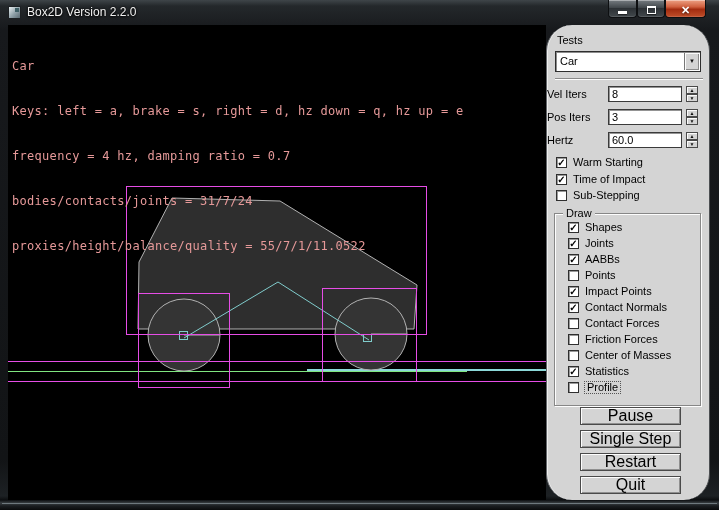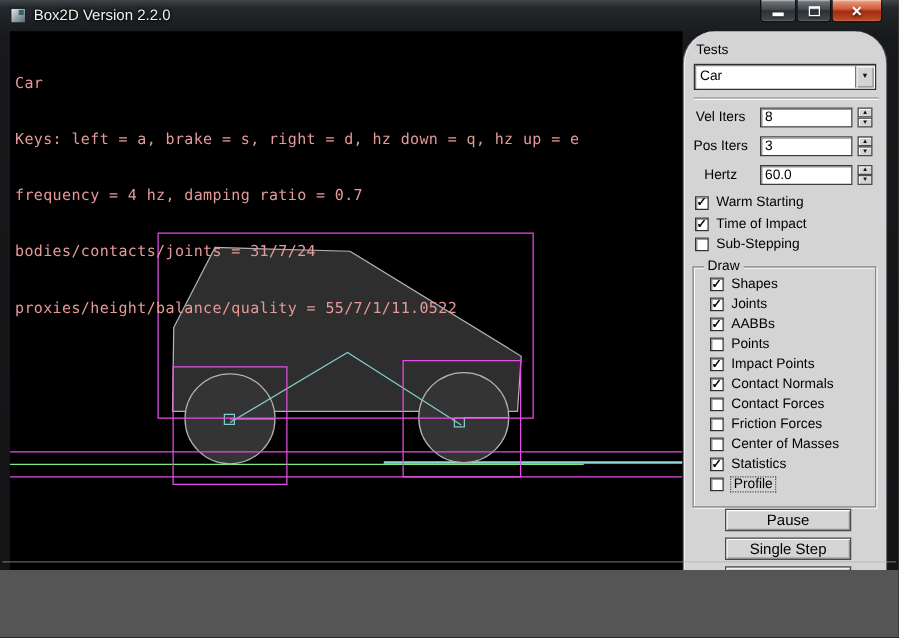--- a/index.html
+++ b/index.html
@@ -1,18 +1,18 @@
 <!DOCTYPE html>
 <html style="--hud_text: #e69999; --aabb: #e64de6; --joint: #80cccc; --static_edge: #80e680; --contact_edge: #8cd9d9; --body_outline: #b2b2b2; --body_fill: #2e2e2e; --wheel_fill: #343434; --panel_bg: #d4d4d4;"><head>
 <meta charset="utf-8">
 <style>
   html,body{margin:0;padding:0;background:#555;}
   *{box-sizing:border-box;}
   .window{
-    position:relative;width:719px;height:456px;overflow:hidden;
+    position:relative;width:719px;height:510px;overflow:hidden;
     font-family:"Liberation Sans",sans-serif;
     background:linear-gradient(180deg,#3f4549 0,#24282b 6px,#17191c 30px,#121416 460px,#1d2124 496px,#0c0e10 500px,#383d41 503px,#1a1d20 506px,#0a0b0c 100%);
   }
   .window::after{ 
     content:"";position:absolute;left:2px;right:2px;bottom:6px;height:1px;
     background:rgba(160,175,182,.55);pointer-events:none;
   }
   
   .titlebar{position:absolute;left:0;top:0;width:100%;height:25px;}
   .app-icon{
@@ -68,21 +68,21 @@
   .combo .val{position:absolute;left:4px;top:3px;font-size:11px;}
   .combo .drop{
     position:absolute;right:1px;top:1px;bottom:1px;width:15px;
     background:var(--panel_bg,#d4d4d4);border-left:1px solid #777;
     box-shadow:inset 1px 1px 0 #fbfbfb, inset -1px -1px 0 #8b8b8b;
     font-size:6px;text-align:center;line-height:17px;color:#111;
   }
   .separator{position:absolute;left:8px;top:53px;width:148px;height:2px;
     border-top:1px solid #8a8a8a;border-bottom:1px solid #fdfdfd;}
   .spinrow{position:absolute;left:0;width:164px;height:16px;}
-  .spinlbl{position:absolute;left:0;top:2px;width:59px;text-align:center;}
+  .spinlbl{position:absolute;left:0;top:2px;width:59px;text-align:left;}
   .edit{position:absolute;left:61px;top:0;width:74px;height:16px;background:#fff;
     border:1px solid #3a3a3a;box-shadow:inset 1px 1px 0 #949494;
     font-size:11px;padding:1px 0 0 3px;}
   .spinner{position:absolute;left:139px;top:0;width:12px;height:16px;}
   .spinbtn{position:absolute;left:0;width:12px;height:8px;background:var(--panel_bg,#d4d4d4);
     border:1px solid #4a4a4a;box-shadow:inset 1px 1px 0 #fbfbfb;
     font-size:5px;line-height:6px;text-align:center;color:#111;}
   .spinbtn.dn{top:8px;}
   .chkrow{position:absolute;height:12px;white-space:nowrap;}
   .chkbox{position:absolute;left:0;top:0;width:11px;height:11px;background:#fff;
@@ -90,21 +90,21 @@
     font-size:10px;line-height:9px;font-weight:bold;text-align:center;color:#000;}
   .chklbl{position:absolute;left:17px;top:0;line-height:11px;}
   .chklbl.focused{outline:1px dotted #555;outline-offset:0px;padding:0 2px;}
   .groupbox{position:absolute;left:7px;top:188px;width:147px;height:193px;
     border:1px solid #878787;box-shadow:inset 1px 1px 0 #fdfdfd, 1px 1px 0 #fdfdfd;text-align:center;}
   .grouplbl{position:absolute;left:8px;top:-7px;background:var(--panel_bg,#d4d4d4);
     padding:0 3px;}
   .pbtn{position:absolute;left:33px;width:101px;height:18px;
     background:var(--panel_bg,#d4d4d4);border:1px solid #4a4a4a;
     box-shadow:inset 1px 1px 0 #fdfdfd, inset -1px -1px 0 #8f8f8f;
-    font-size:12px;text-align:center;line-height:16px;color:#000;cursor:default;}
+    font-size:16px;text-align:center;line-height:16px;color:#000;cursor:default;}
 </style>
 </head>
 <body>
 
 <div class="window">
 
   <div class="titlebar">
     <span class="app-icon">
         <i></i>
       </span>

